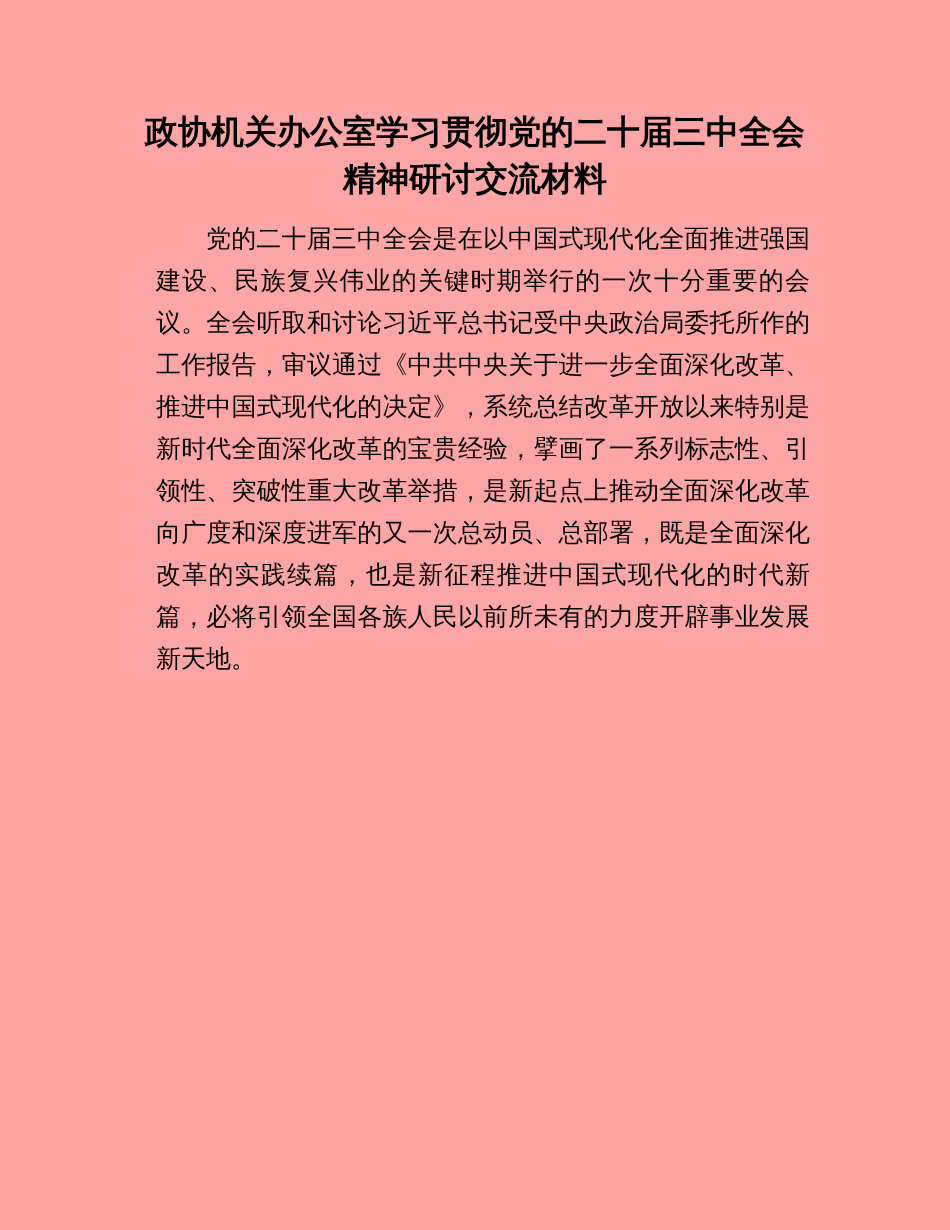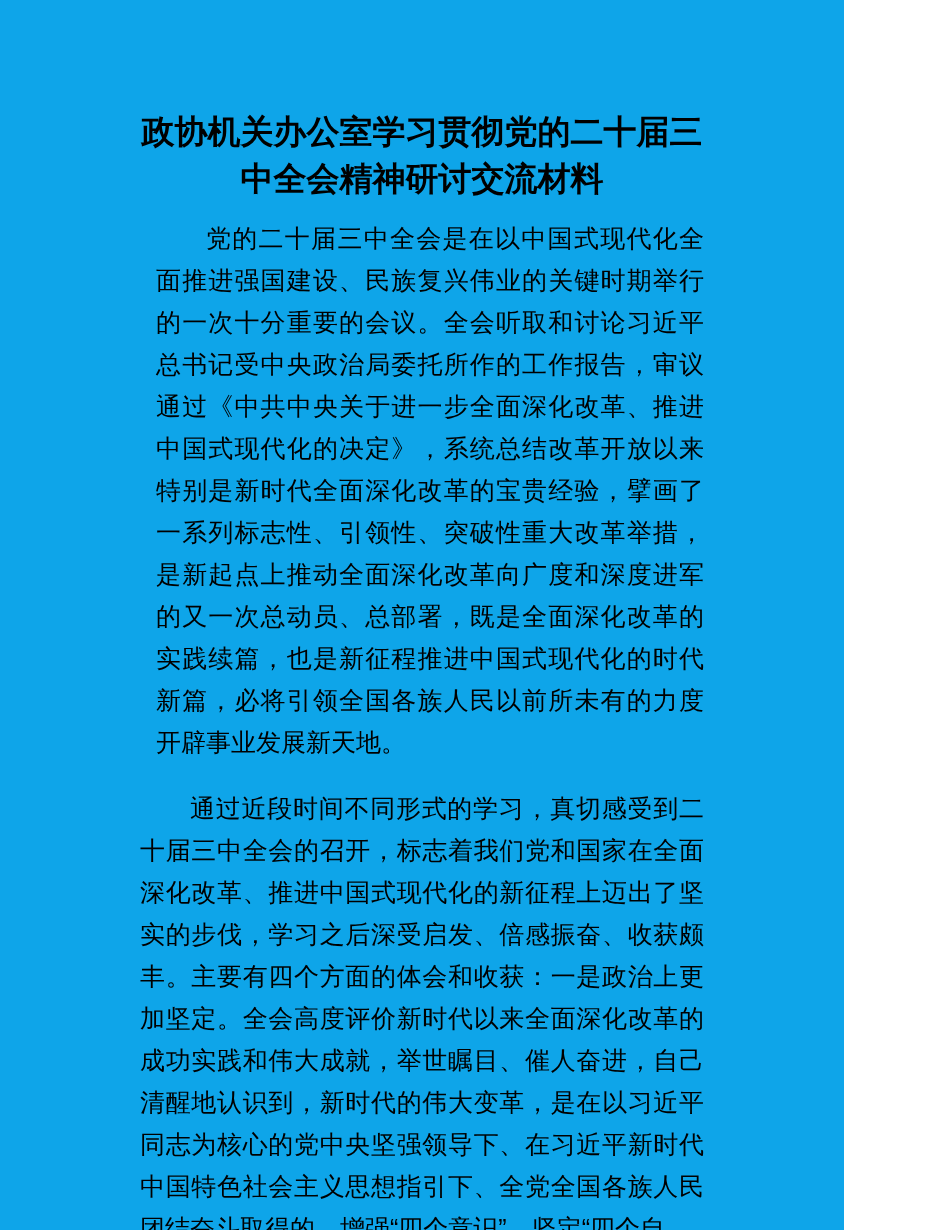--- a/index.html
+++ b/index.html
@@ -8,25 +8,25 @@
     background: #ffffff;
   }
   body {
     width: 950px;
     height: 1230px;
     overflow: hidden;
     font-family: "Liberation Sans", sans-serif;
     color: #000000;
   }
   .page {
-    width: 844px;
+    width: 950px;
     height: 1230px;
     box-sizing: border-box;
     padding: 108px 140px 0 140px;
-    background: #0ea5e9;
+    background: #fca5a5;
   }
   .doc-title {
     margin: 0;
     font-size: 33px;
     font-weight: 700;
     line-height: 47px;
     text-align: center;
   }
   .doc-para {
     margin: 0;
@@ -43,14 +43,13 @@
   .doc-para.second {
     margin-top: 24px;
   }
 </style>
 </head>
 <body>
 
 <div class="page">
   <h1 class="doc-title">政协机关办公室学习贯彻党的二十届三中全会精神研讨交流材料</h1>
   <p class="doc-para first">党的二十届三中全会是在以中国式现代化全面推进强国建设、民族复兴伟业的关键时期举行的一次十分重要的会议。全会听取和讨论习近平总书记受中央政治局委托所作的工作报告，审议通过《中共中央关于进一步全面深化改革、推进中国式现代化的决定》，系统总结改革开放以来特别是新时代全面深化改革的宝贵经验，擘画了一系列标志性、引领性、突破性重大改革举措，是新起点上推动全面深化改革向广度和深度进军的又一次总动员、总部署，既是全面深化改革的实践续篇，也是新征程推进中国式现代化的时代新篇，必将引领全国各族人民以前所未有的力度开辟事业发展新天地。</p>
-  <p class="doc-para second">通过近段时间不同形式的学习，真切感受到二十届三中全会的召开，标志着我们党和国家在全面深化改革、推进中国式现代化的新征程上迈出了坚实的步伐，学习之后深受启发、倍感振奋、收获颇丰。主要有四个方面的体会和收获：一是政治上更加坚定。全会高度评价新时代以来全面深化改革的成功实践和伟大成就，举世瞩目、催人奋进，自己清醒地认识到，新时代的伟大变革，是在以习近平同志为核心的党中央坚强领导下、在习近平新时代中国特色社会主义思想指引下、全党全国各族人民团结奋斗取得的，增强“四个意识”、坚定“四个自</p>
 </div>
 
 </body></html>

